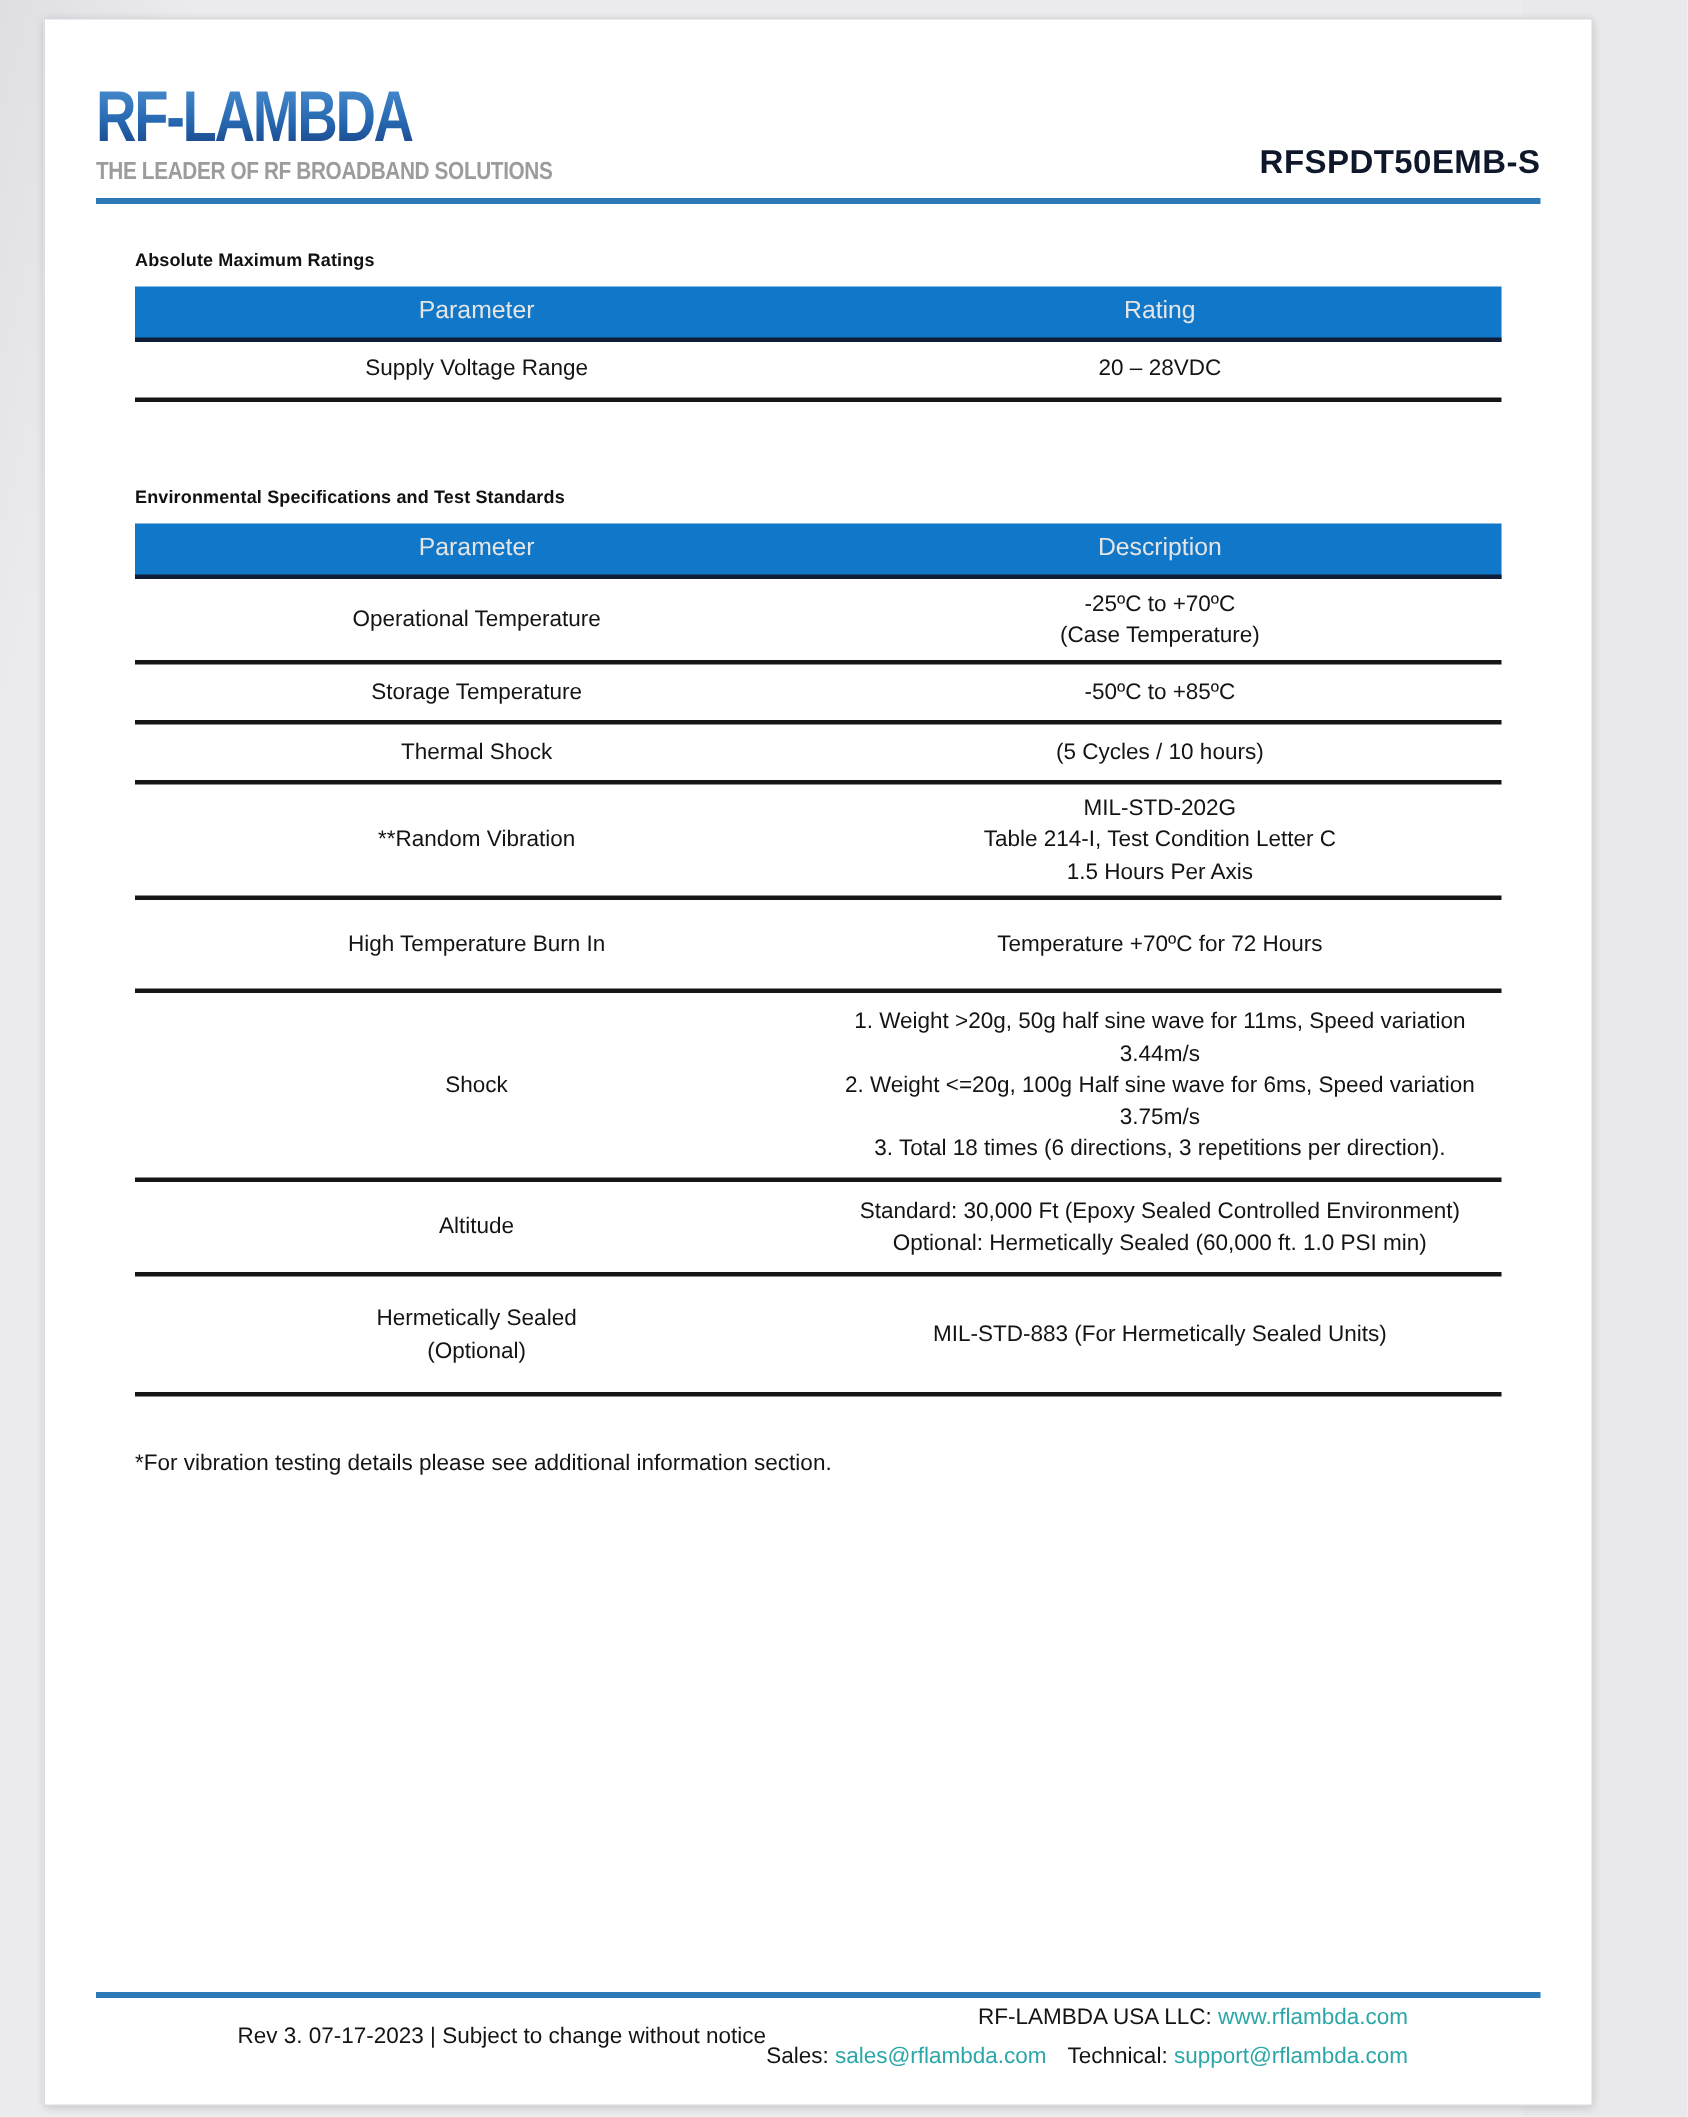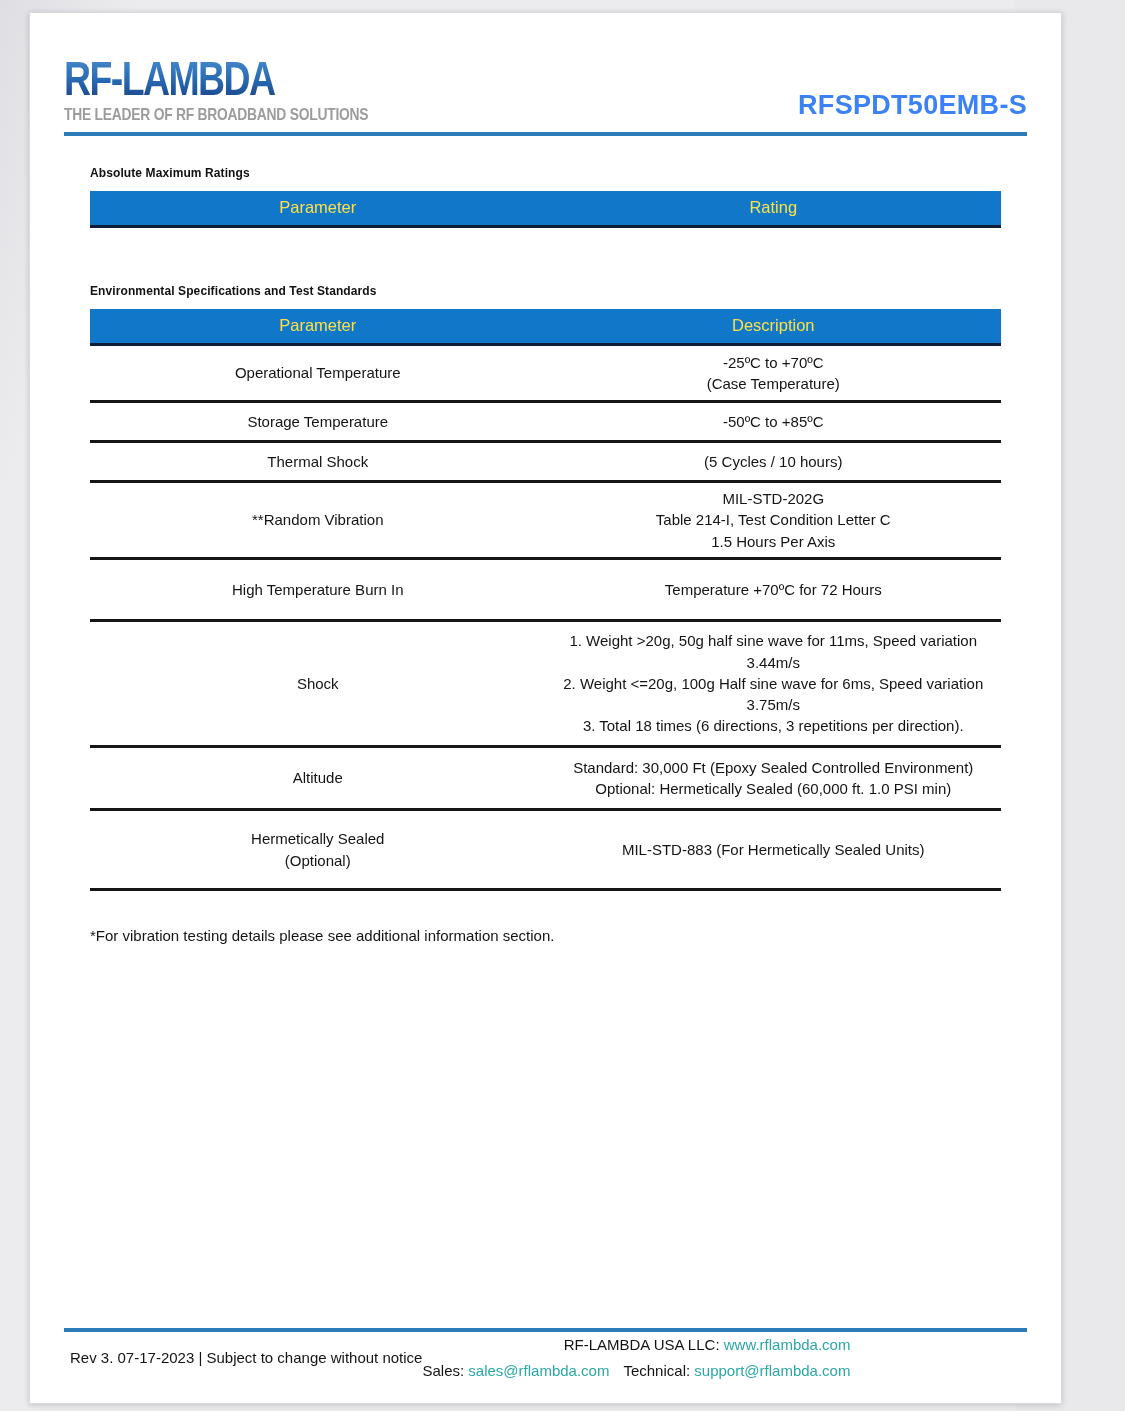--- a/index.html
+++ b/index.html
@@ -45,39 +45,39 @@
     }
   }
   .logo-tagline {
     margin-top:3px;
     font-size:16.5px; font-weight:bold; letter-spacing:-.3px;
     transform:scaleX(.84); transform-origin:0 50%;
     color:var(--c-tagline,#9c9c9c);
     white-space:nowrap;
   }
   .product-code {
-    font-size:27px; font-weight:bold; color:#3b82f6;
+    font-size:22px; font-weight:bold; color:#0f172a;
     letter-spacing:.3px; padding-bottom:2px;
   }
   .rule {
     height:4px; background:var(--c-divider,#2d7ab8); border:0;
   }
   .header-rule { margin-top:9px; }
   
   main { padding:0 26px; }
   section h2 {
     font-size:12px; font-weight:bold; color:#111;
     margin:30px 0 11px 0; letter-spacing:.1px;
   }
   section + section h2 { margin-top:56px; }
   .spec-table { width:100%; }
   .thead {
     display:flex;
     background:var(--c-header-blue,#1177c8);
-    color:#fde047;
+    color:#e5e5e5;
     border-bottom:3px solid #101d38;
     justify-content:center;
   }
   .th {
     width:50%; text-align:center;
     font-size:16.5px; padding:7px 0 8px 0;
   }
   .trow {
     display:flex; align-items:center;
     border-bottom:3px solid #161616;
@@ -93,21 +93,21 @@
   #environmental-specifications .trow:nth-child(9) { padding:17px 0; }
   
   .footnote {
     margin:36px 26px 0 26px;
     font-size:15px; color:#141414;
   }
   .spacer { flex:1 1 auto; min-height:60px; }
   
   footer.doc-footer { padding-bottom:24px; }
   .footer-row {
-    display:flex; justify-content:flex-start; align-items:center;
+    display:flex; justify-content:center; align-items:center;
     margin-top:4px;
   }
   .rev-text { font-size:15px; color:#141414; padding-left:6px; }
   .footer-right { text-align:right; font-size:15px; color:#141414; }
   .footer-right .line1 { margin-bottom:9px; }
   .footer-right a {
     color:var(--c-link,#2ba7a7);
     text-decoration-color:rgba(43,167,167,.55);
     text-underline-offset:2px;
     cursor:pointer;
@@ -130,20 +130,28 @@
     <div class="rule header-rule"></div>
 
     <main id="sections">
         <section class="spec-section">
           <h2>Absolute Maximum Ratings</h2>
           <div class="spec-table" id="absolute-maximum-ratings">
             <div class="thead">
               <div class="th">Parameter</div>
               <div class="th">Rating</div>
             </div>
+            <div class="trow">
+              <div class="td param">
+                <div>Supply Voltage Range</div>
+              </div>
+              <div class="td desc">
+                <div>20 – 28VDC</div>
+              </div>
+            </div>
           </div>
         </section>
         <section class="spec-section">
           <h2>Environmental Specifications and Test Standards</h2>
           <div class="spec-table" id="environmental-specifications">
             <div class="thead">
               <div class="th">Parameter</div>
               <div class="th">Description</div>
             </div>
             <div class="trow">

